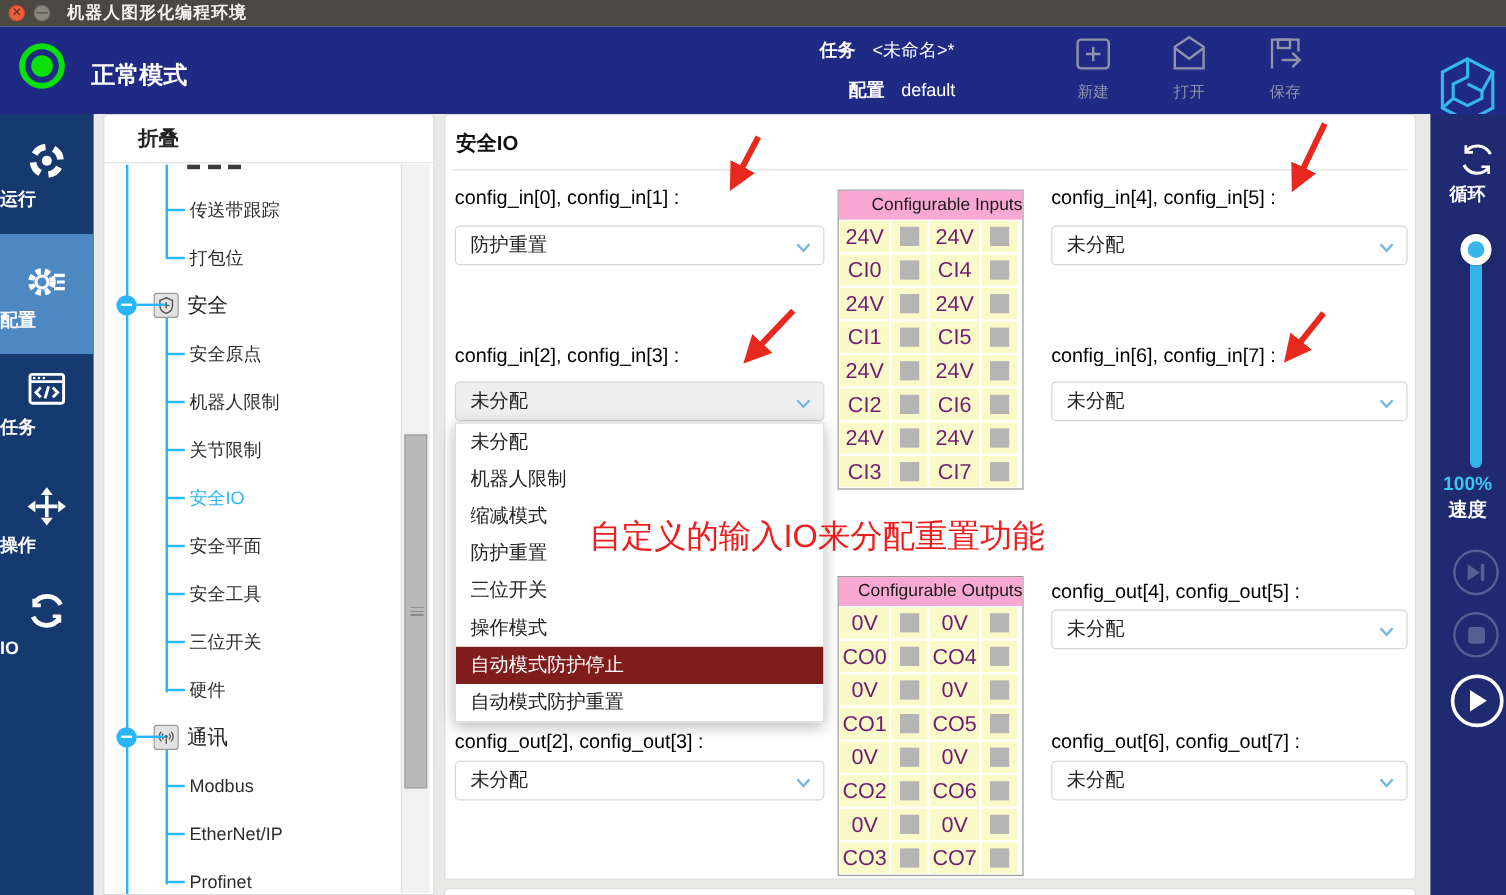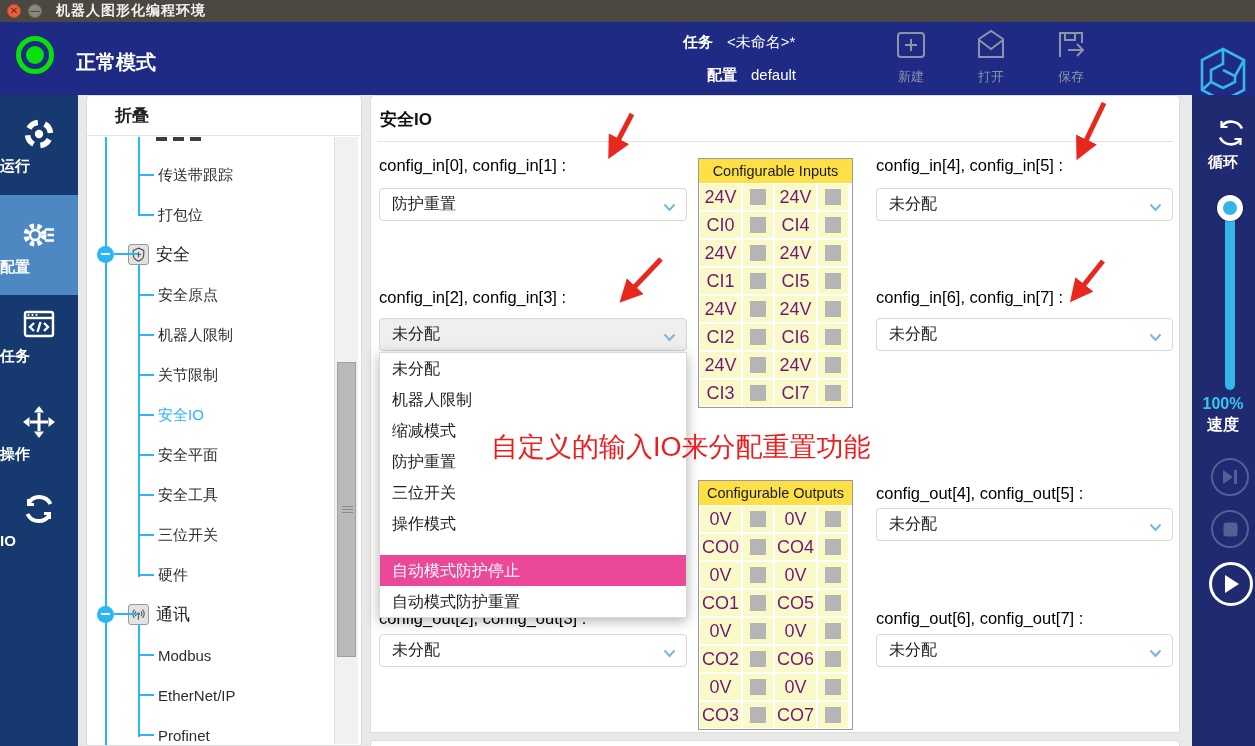--- a/index.html
+++ b/index.html
@@ -57,25 +57,25 @@
   .mainpanel { position:absolute; left:370px; top:95px; width:810px; height:638px; background:#fff; border:1px solid #dcdcdc; border-radius:4px 4px 0 0; }
   .main-title { position:absolute; left:9px; top:12px; font-size:17px; font-weight:bold; color:#111; }
   .main-divider { position:absolute; left:6px; right:6px; top:45px; height:1px; background:#e2e2e2; }
   .flabel { position:absolute; font-size:16.5px; color:#000000; }
   .dd { position:absolute; height:33px; background:#fff; border:1px solid #d6d6d6; border-radius:4px; display:flex; align-items:center; cursor:pointer; }
   .dd.open { background:#efefef; }
   .dd .ddval { font-size:16px; color:#222; padding-left:12px; }
   .dd .chev { position:absolute; right:10px; top:9px; }
   .opts { position:absolute; background:#fff; box-shadow:0 3px 12px rgba(0,0,0,.30); border:1px solid #d9d9d9; z-index:5; }
   .opt { height:31px; line-height:31px; padding-left:12px; font-size:16px; color:#222; cursor:pointer; }
-  .opt.hl { background:#ec4899; color:#fff;margin-top:16px; }
+  .opt.hl { background:#7f1d1d; color:#fff; }
 
   
   .io-table { position:absolute; width:155px; border:1px solid #9a9a9a; background:#fff; }
-  .io-head { height:24px; line-height:24px; text-align:center; background:#fde047; font-size:14.5px; color:#1a1a1a; }
+  .io-head { height:24px; line-height:24px; text-align:right; background:#f9a8d4; font-size:14.5px; color:#1a1a1a; }
   .io-row { display:flex; height:28px; }
   .io-cell { margin:1px; background:#fafac8; display:flex; align-items:center; justify-content:center; }
   .io-cell.lab { width:41px; font-size:18px; color:#701a75; }
   .io-cell.sq { width:30px; }
   .sq-in { width:16px; height:16px; background:#b5b5b5; }
 
   .red-note { position:absolute; font-size:27px; color:#ee1c1c; font-weight:500; white-space:nowrap; z-index:8; }
   .arrows { position:absolute; left:0; top:0; z-index:9; pointer-events:none; }
 
   

